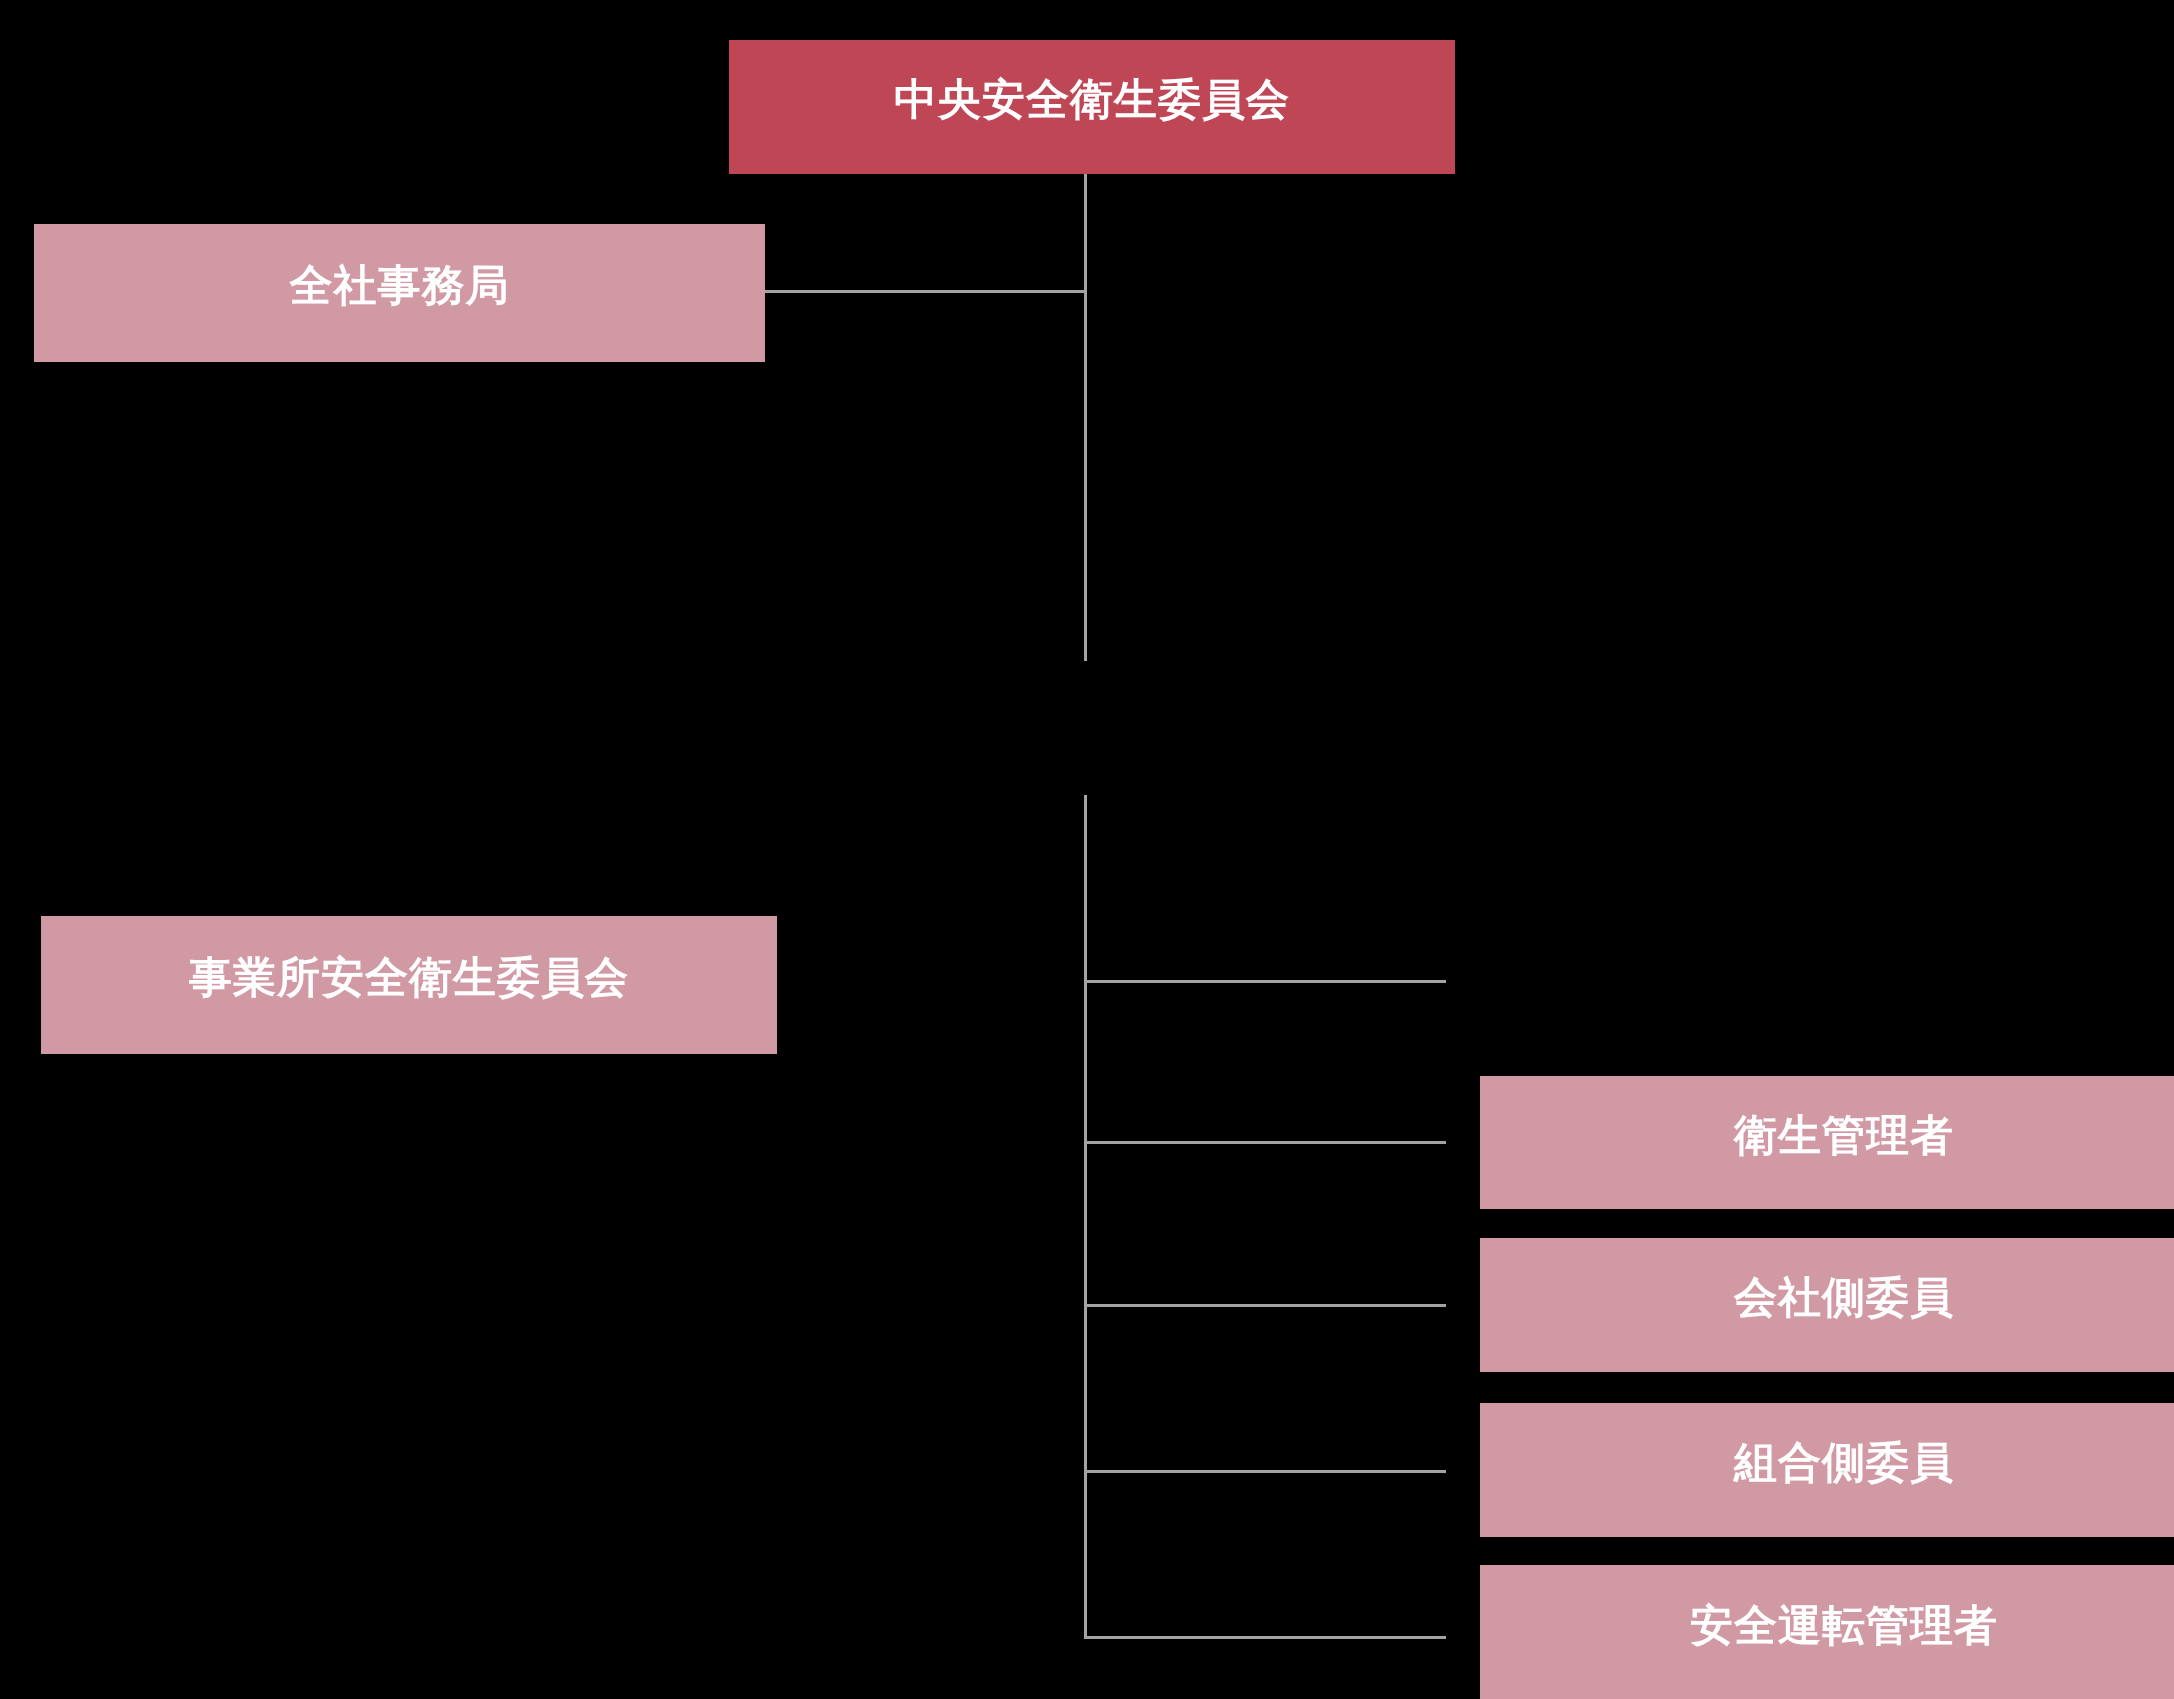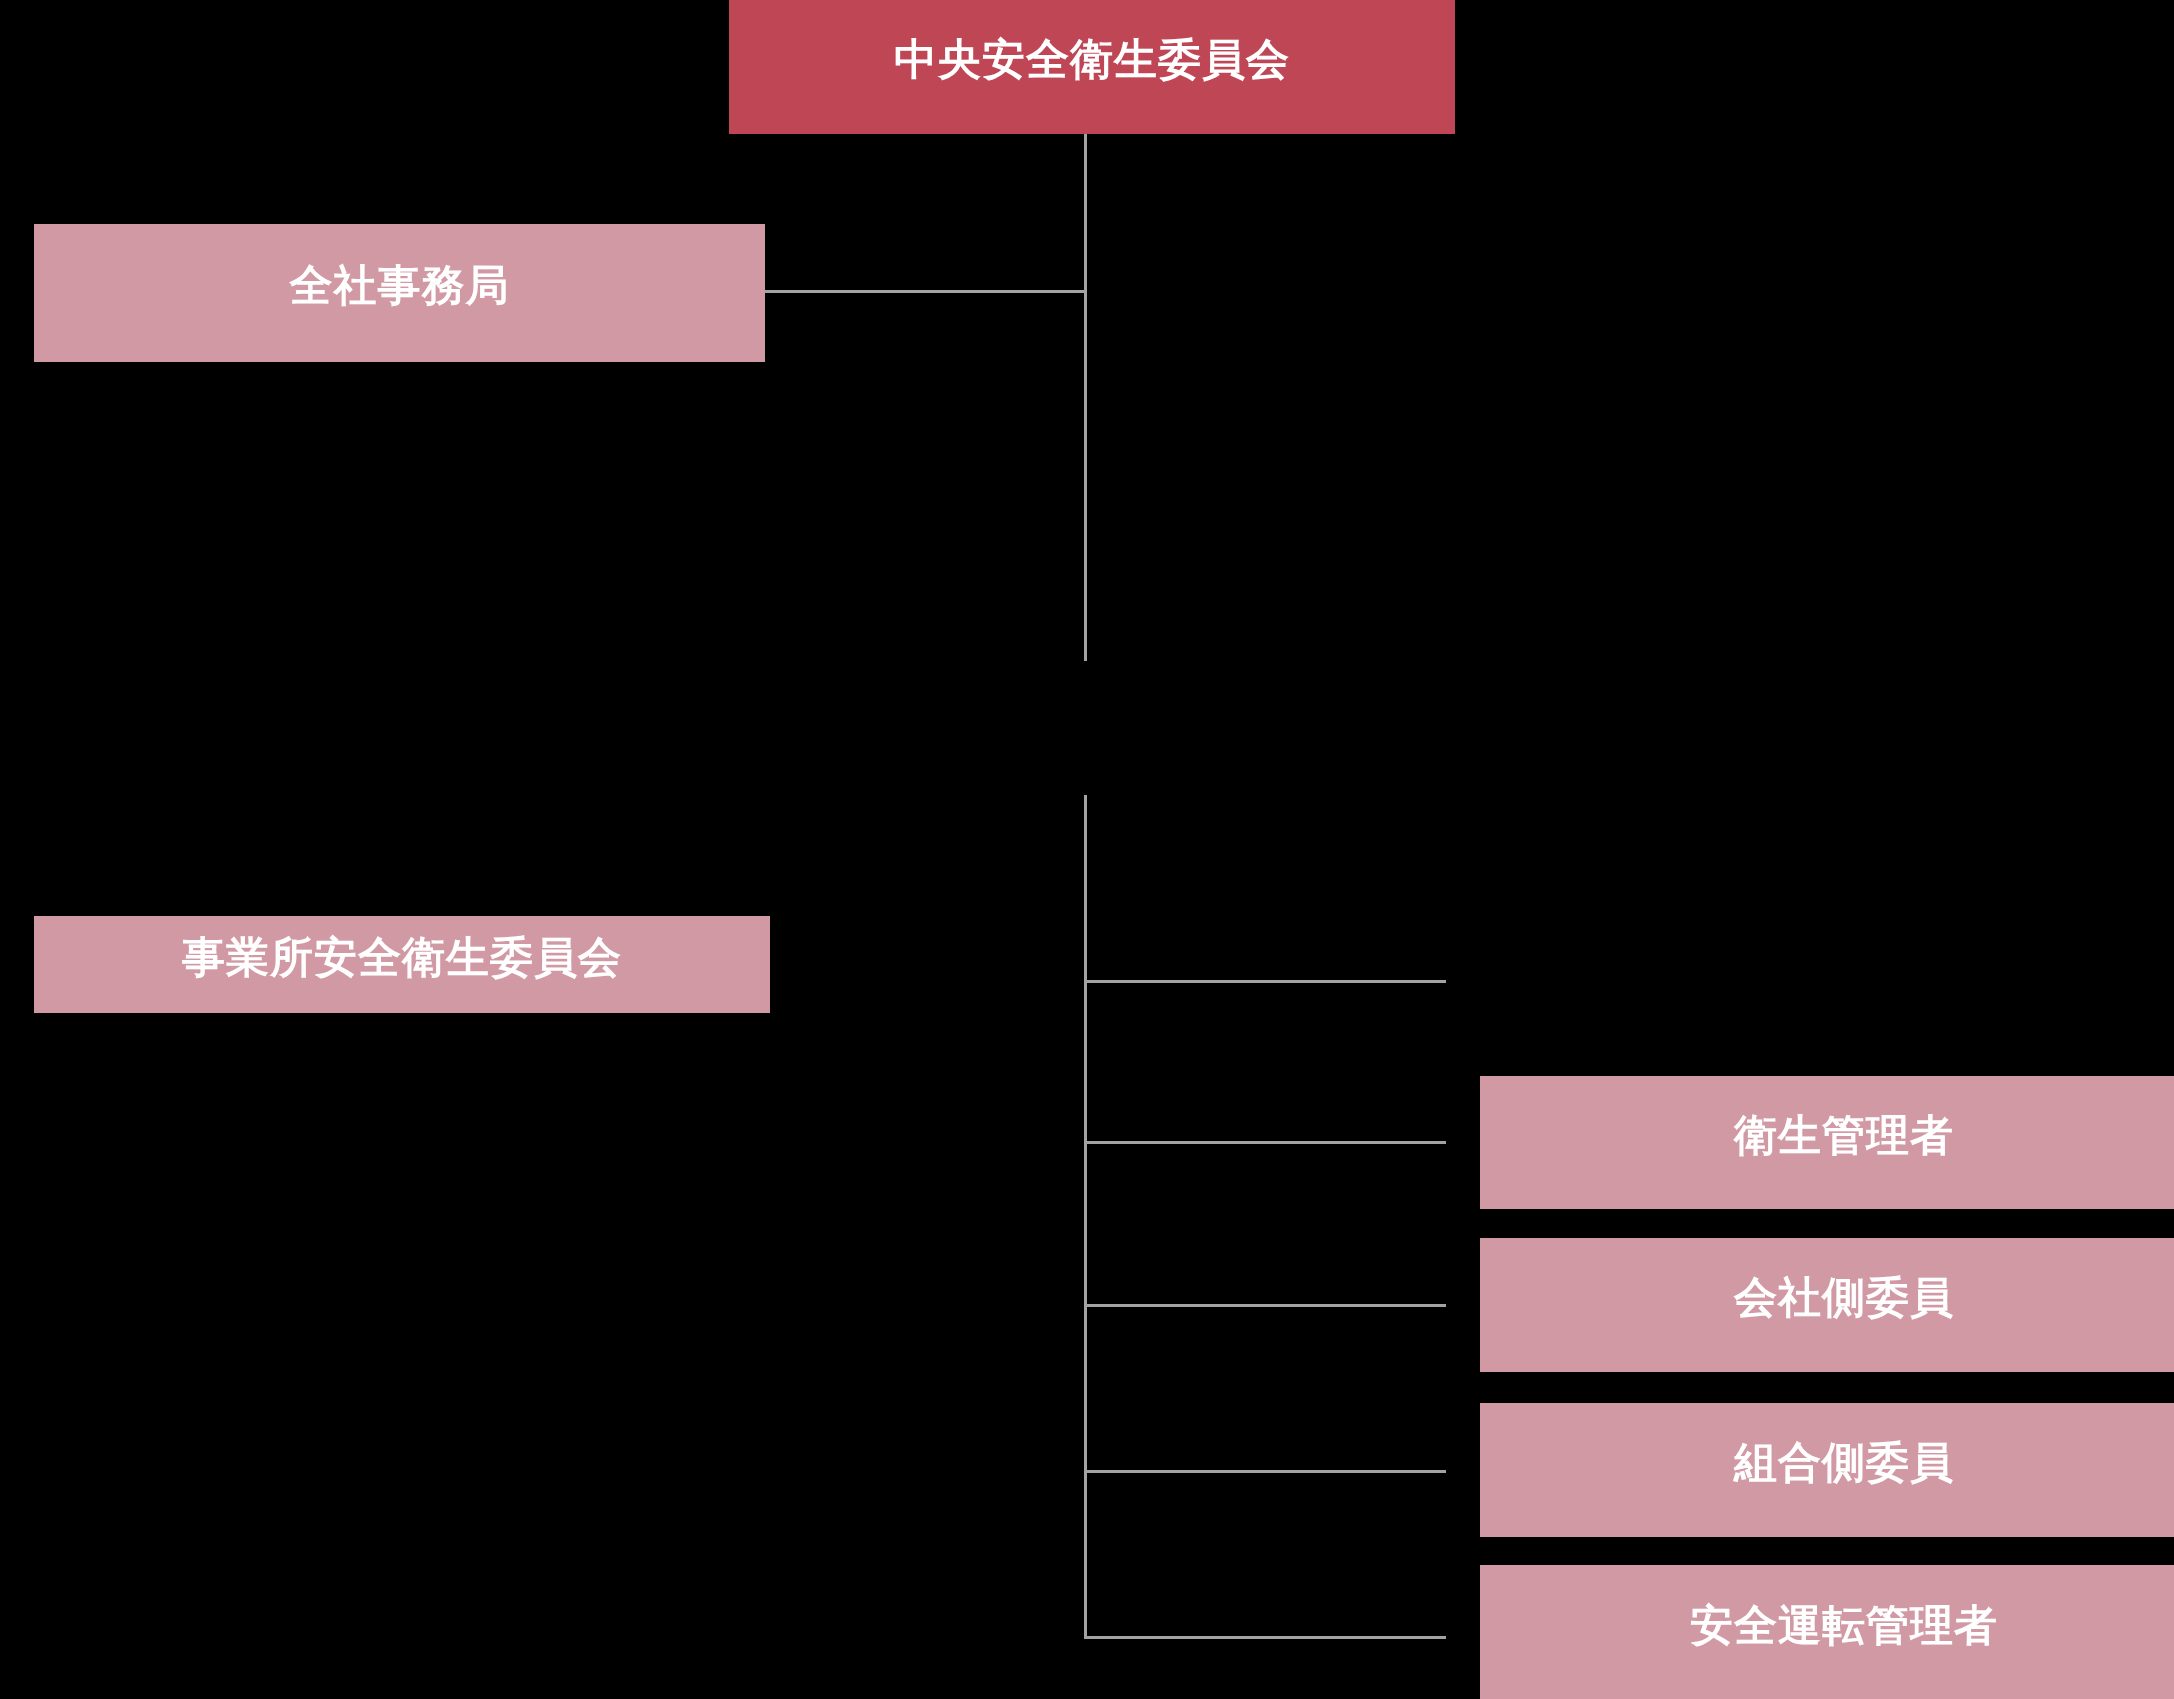--- a/index.html
+++ b/index.html
@@ -21,21 +21,21 @@
     align-items: center;
     justify-content: center;
     box-sizing: border-box;
     padding-bottom: 13.4px;
     color: var(--box-text, #ffffff);
     font-weight: 700;
     font-size: 43px;
     letter-spacing: 1px;
     white-space: nowrap;
   }
-  .node.primary   { background: var(--primary-box, #BE4655); }
+  .node.primary   { background: var(--primary-box, #BE4655); margin-top: 40px; }
   .node.secondary { background: var(--secondary-box, #D199A3); margin-left: 34px; }
   .connector {
     position: absolute;
     background: var(--connector, #A3A3A3);
   }
 </style>
 </head>
 <body>
 
 <div class="canvas">
@@ -48,21 +48,21 @@
   <div class="connector" style="left:1084px; top:1304px; width:362px; height:2.9px;"></div>
   <div class="connector" style="left:1084px; top:1470px; width:362px; height:2.9px;"></div>
   <div class="connector" style="left:1084px; top:1636px; width:362px; height:2.9px;"></div>
 
   <div class="node primary" style="left:729px;  top:0;      width:726px; height:134px;">
     <span>中央安全衛生委員会</span>
   </div>
   <div class="node secondary" style="left:0;      top:224px;  width:731px; height:138px;">
     <span>全社事務局</span>
   </div>
-  <div class="node secondary" style="left:0;      top:916px;  width:736px; height:97px;">
+  <div class="node secondary" style="left:7px;      top:916px;  width:736px; height:138px;">
     <span>事業所安全衛生委員会</span>
   </div>
   <div class="node secondary" style="left:1446px; top:1076px; width:728px; height:133px;">
     <span>衛生管理者</span>
   </div>
   <div class="node secondary" style="left:1446px; top:1238px; width:728px; height:134px;">
     <span>会社側委員</span>
   </div>
   <div class="node secondary" style="left:1446px; top:1403px; width:728px; height:134px;">
     <span>組合側委員</span>

